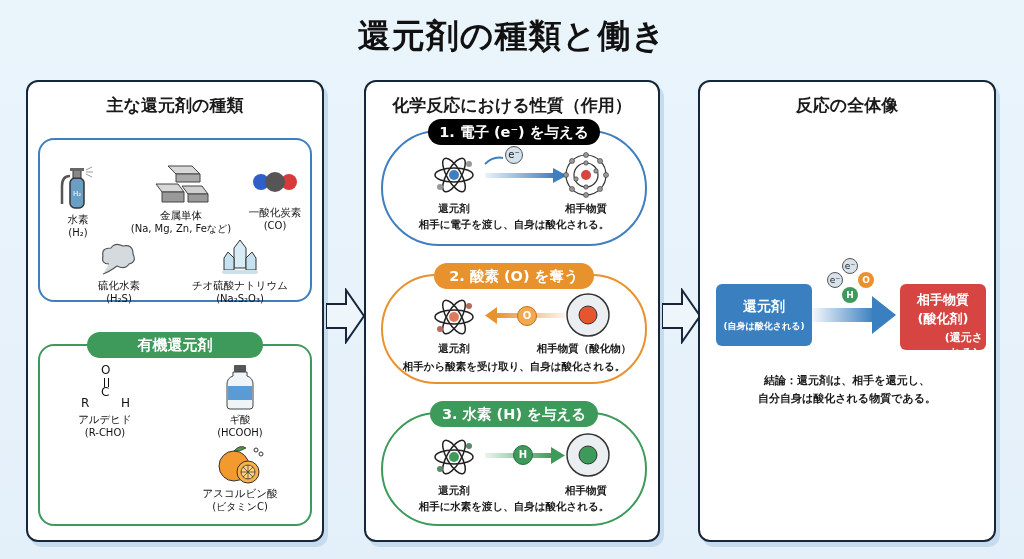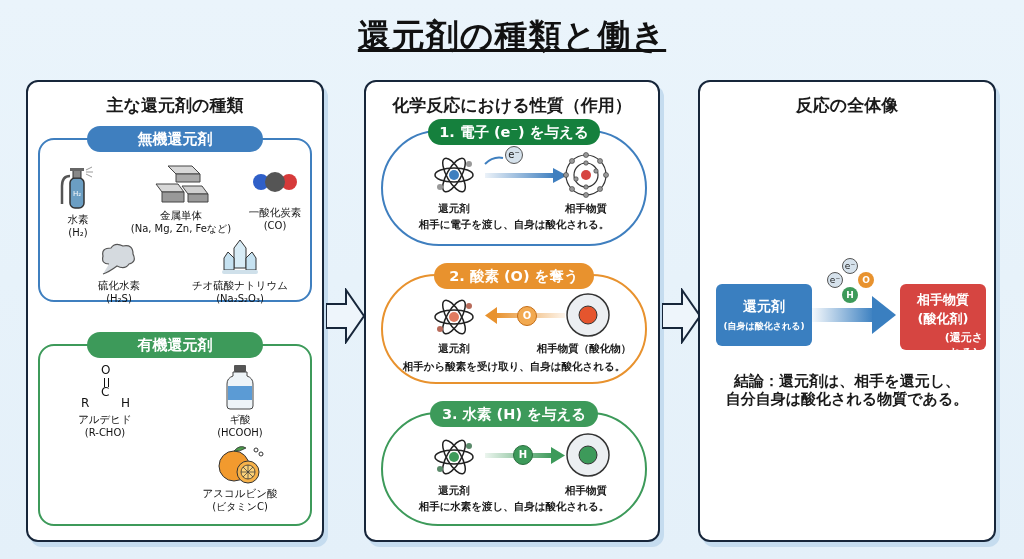--- a/index.html
+++ b/index.html
@@ -5,21 +5,21 @@
   * { box-sizing: border-box; margin: 0; padding: 0; }
   html, body { width: 1024px; height: 559px; overflow: hidden; }
   body {
     background: linear-gradient(180deg, #eaf4fb 0%, #e4f0f9 100%);
     font-family: "DejaVu Sans", "Liberation Sans", sans-serif;
     color: #1a1a1a;
     position: relative;
   }
   .title {
     position: absolute; left: 0; top: 14px; width: 1024px; text-align: center;
-    font-size: 33px; font-weight: bold; letter-spacing: 1px; color: #111; text-decoration: underline;
+    font-size: 33px; font-weight: bold; letter-spacing: 1px; color: #111;
   }
   .panel {
     position: absolute; top: 80px; height: 462px;
     background: #fff; border: 2px solid #17263a; border-radius: 12px;
     box-shadow: 4px 5px 0 #c5dcef;
   }
   #p1 { left: 26px; width: 298px; }
   #p2 { left: 364px; width: 296px; }
   #p3 { left: 698px; width: 298px; }
   .panel-title {
@@ -46,33 +46,32 @@
   .react .group-pill { font-size: 14.5px; top: -13px; }
   .react .lbl { position: absolute; font-size: 10.5px; font-weight: bold; text-align: center; }
   .react .desc { position: absolute; left: 0; width: 100%; bottom: 12px; text-align: center; font-size: 10.5px; font-weight: bold; }
 
   .arrow-between { position: absolute; top: 288px; }
   .box {
     position: absolute; border-radius: 6px; color: #fff; text-align: center; font-weight: bold;
   }
   .conclusion {
     position: absolute; left: 0; width: 100%; top: 290px; text-align: center;
-    font-size: 15px; font-weight: bold; line-height: 18px;
+    font-size: 11px; font-weight: bold; line-height: 18px;
   }
 </style>
 </head>
 <body>
 
 <div class="title">還元剤の種類と働き</div>
 
 <div class="panel" id="p1">
   <div class="panel-title">主な還元剤の種類</div>
 
   <div class="group" style="left:10px; top:56px; width:274px; height:164px; border-color:#3f7fbf;">
-    <div class="group-pill" style="width:176px; background:#3f7fbf;">無機還元剤</div>
 
     <div class="item" style="left:8px; top:24px; width:60px;">
       <svg width="40" height="46" viewBox="0 0 40 46">
         <path d="M12 12 Q4 12 4 22 L4 40" stroke="#555" stroke-width="2.5" fill="none"></path>
         <rect x="12" y="14" width="14" height="30" rx="5" fill="#6b9ec3" stroke="#333" stroke-width="1.5"></rect>
         <rect x="15" y="6" width="8" height="8" fill="#888" stroke="#333"></rect>
         <rect x="12" y="4" width="14" height="3" fill="#666"></rect>
         <text x="15" y="32" fill="#fff" font-size="7">H₂</text>
         <path d="M28 6 l6 -3 M28 8 l7 0 M28 10 l6 3" stroke="#999" stroke-width="1"></path>
       </svg>
@@ -166,21 +165,21 @@
 </div>
 
 <svg class="arrow-between" style="left:326px;" width="40" height="56" viewBox="0 0 40 56">
   <polygon points="0,16 20,16 20,2 38,28 20,54 20,40 0,40" fill="#eef5fb" stroke="#17263a" stroke-width="2"></polygon>
 </svg>
 
 <div class="panel" id="p2">
   <div class="panel-title">化学反応における性質（作用）</div>
 
   <div class="react" style="top:48px; border-color:#3f7fbf;">
-    <div class="group-pill" style="width:172px; background:#15803d;">1. 電子 (e⁻) を与える</div>
+    <div class="group-pill" style="width:172px; background:#000000;">1. 電子 (e⁻) を与える</div>
     <svg style="position:absolute; left:50px; top:22px;" width="42" height="42" viewBox="0 0 42 42">
       <ellipse cx="21" cy="21" rx="19" ry="7" fill="none" stroke="#222" stroke-width="1.5"></ellipse>
       <ellipse cx="21" cy="21" rx="19" ry="7" fill="none" stroke="#222" stroke-width="1.5" transform="rotate(60 21 21)"></ellipse>
       <ellipse cx="21" cy="21" rx="19" ry="7" fill="none" stroke="#222" stroke-width="1.5" transform="rotate(-60 21 21)"></ellipse>
       <circle cx="21" cy="21" r="5" fill="#3f7fbf"></circle>
       <circle cx="36" cy="10" r="3" fill="#999"></circle>
         <circle cx="7" cy="33" r="3" fill="#999"></circle>
     </svg>
     <svg style="position:absolute; left:100px; top:18px;" width="90" height="40" viewBox="0 0 90 40">
       <defs>

